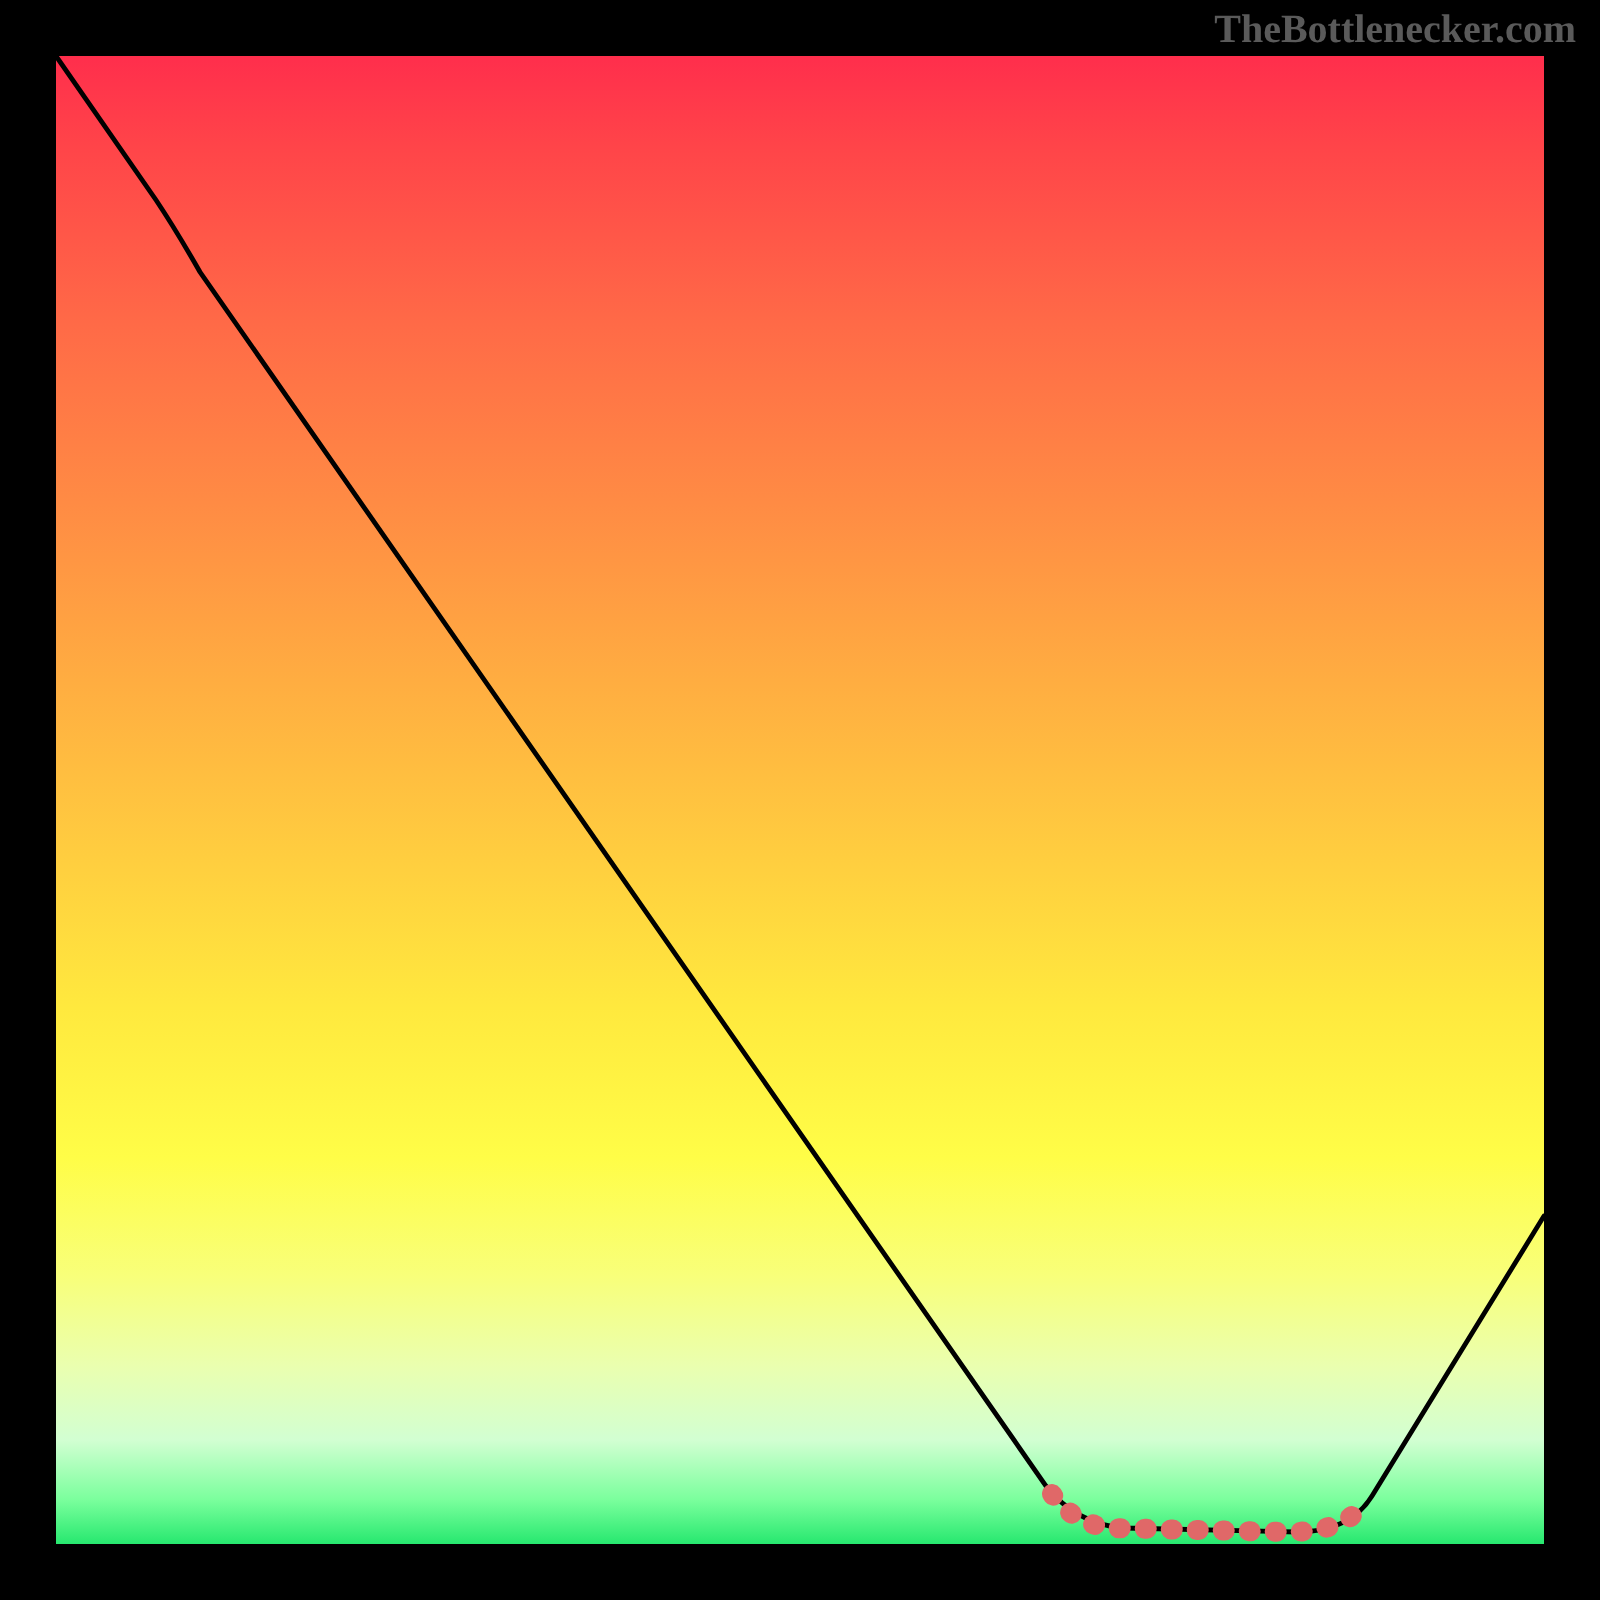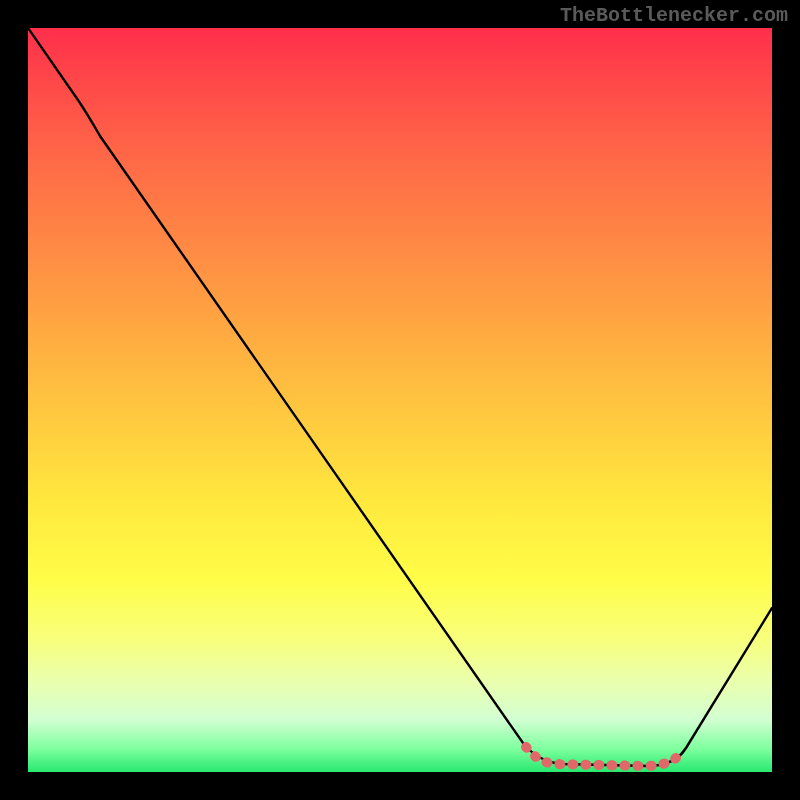--- a/index.html
+++ b/index.html
@@ -13,21 +13,21 @@
   .container {
     position: relative;
     width: 800px;
     height: 800px;
   }
   .watermark {
     position: absolute;
     top: 4px;
     right: 12px;
     color: #5a5a5a;
-    font-family: Liberation Mono, monospace;
+    font-family: Liberation Serif, serif;
     font-size: 20px;
     font-weight: 600;
     z-index: 10;
   }
   .plot {
     position: absolute;
     left: 28px;
     top: 28px;
     width: 744px;
     height: 744px;

